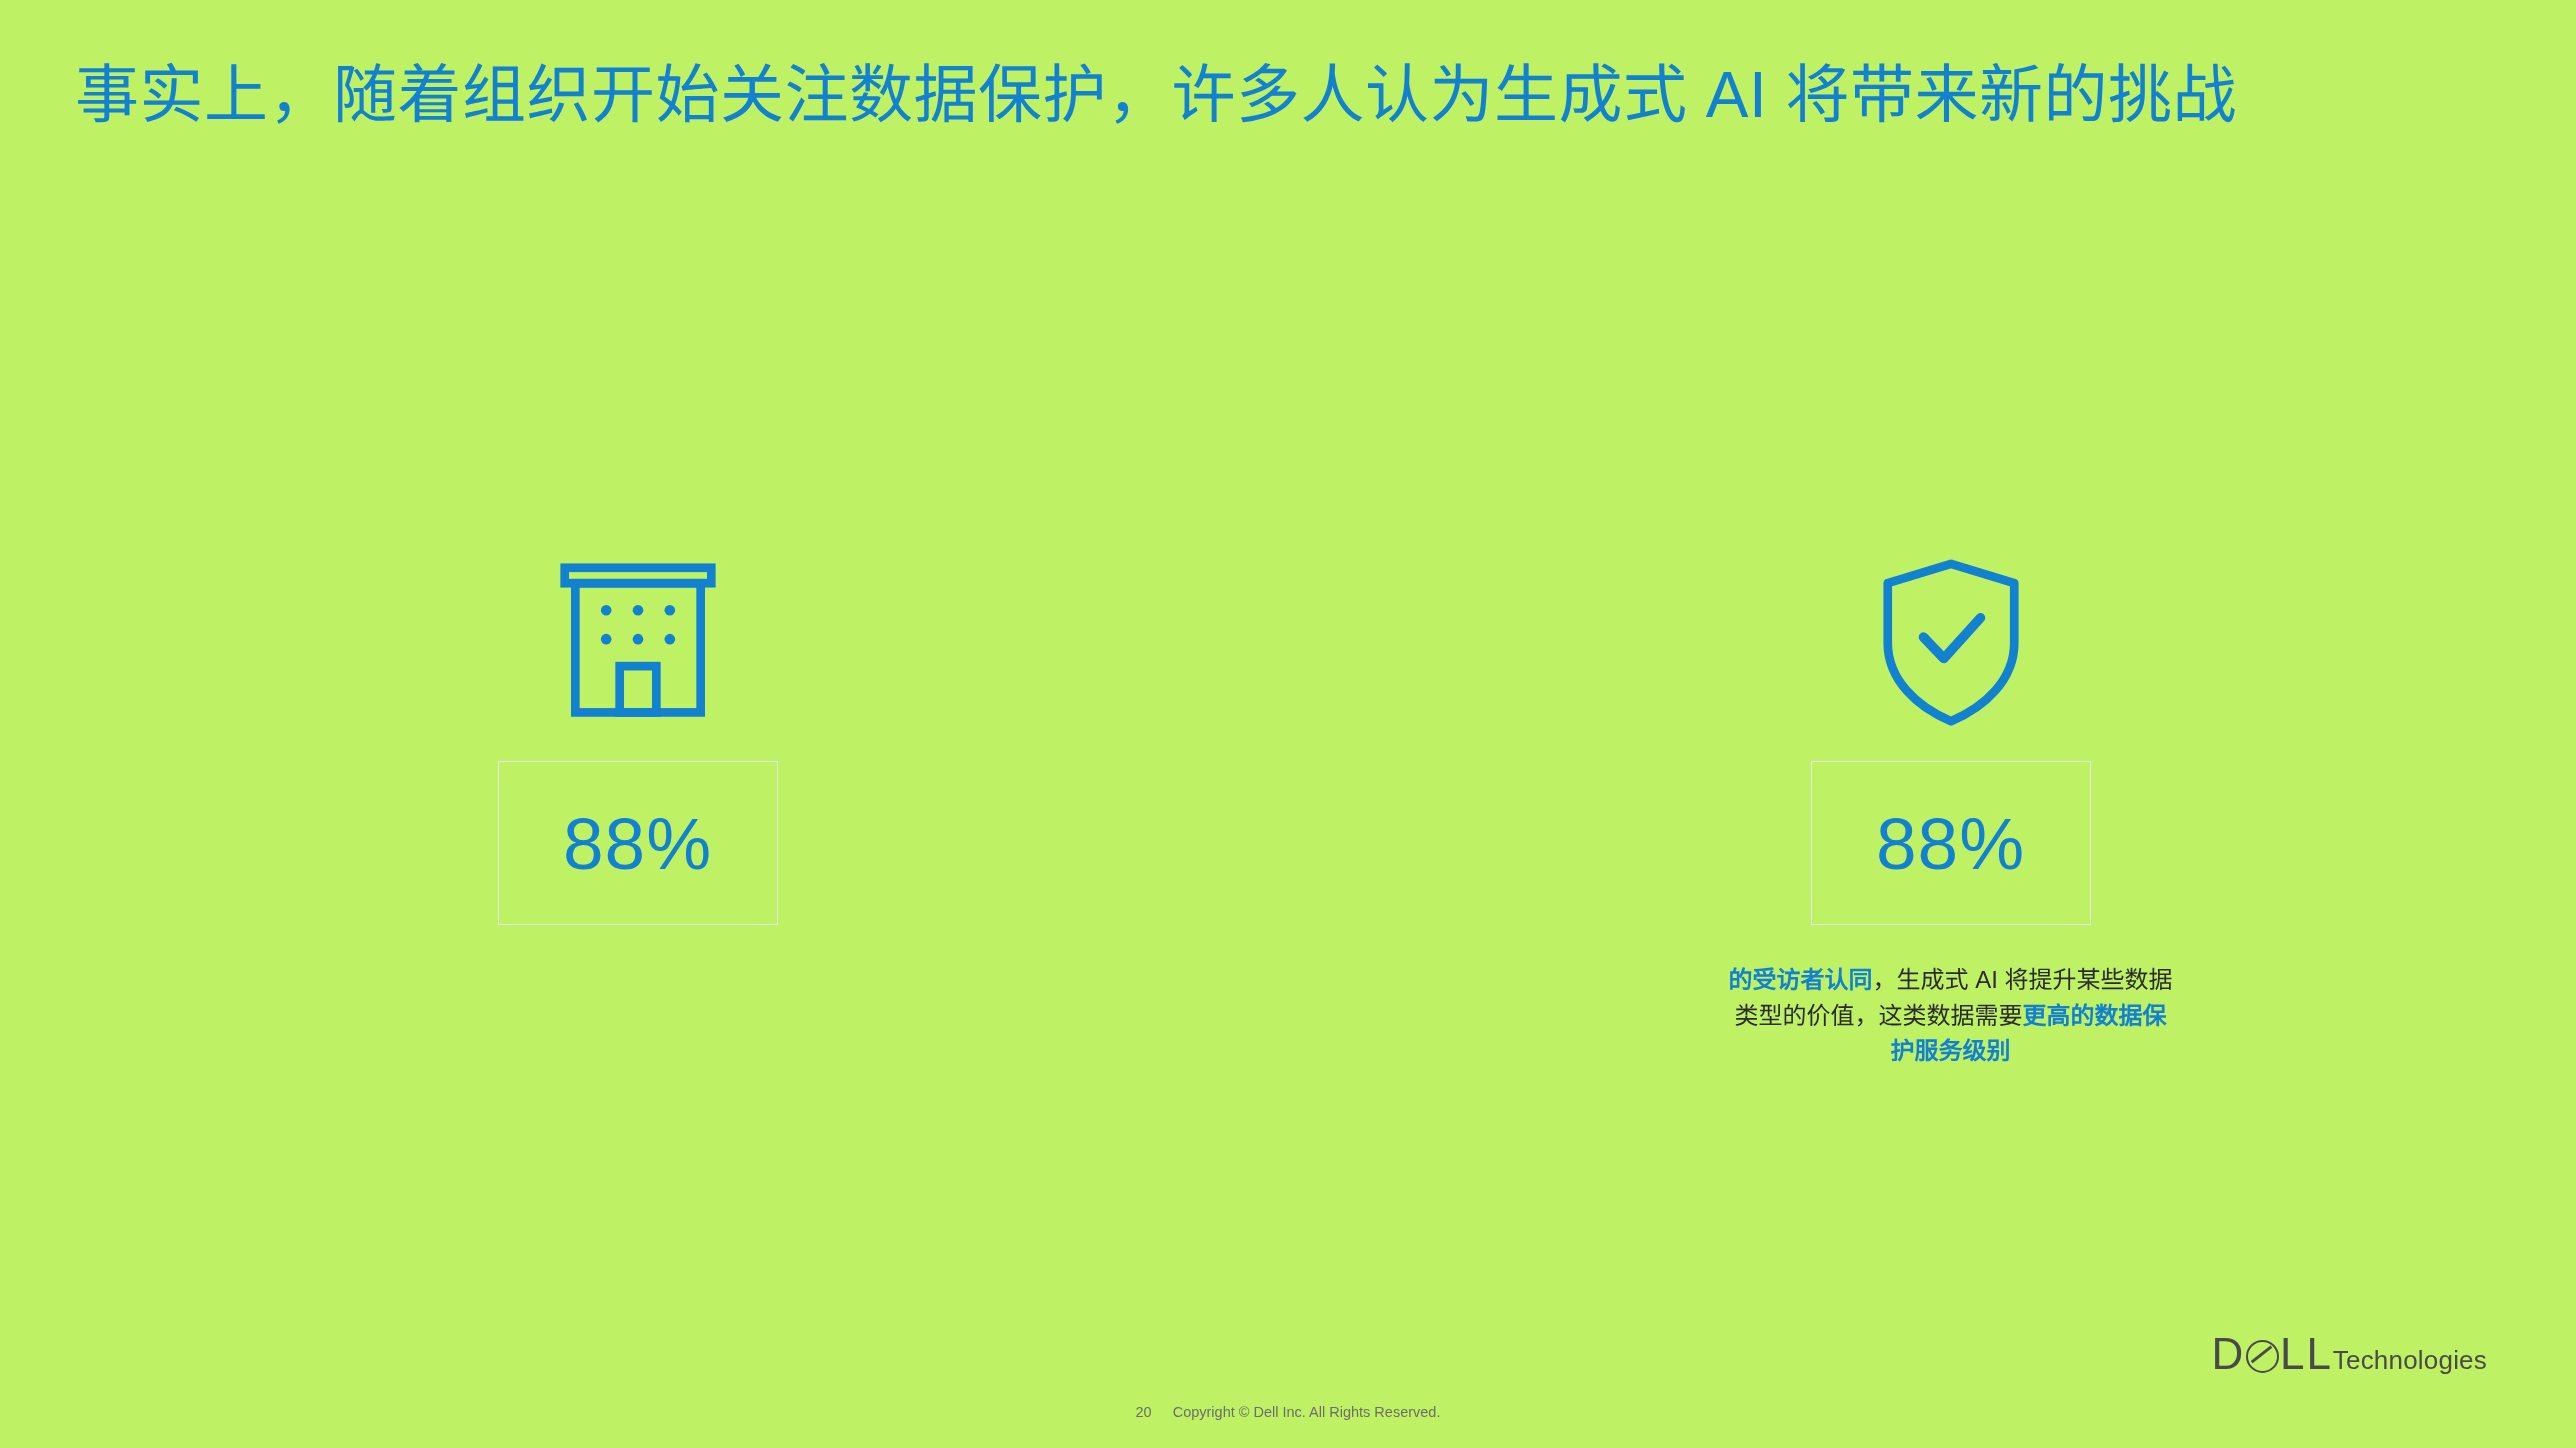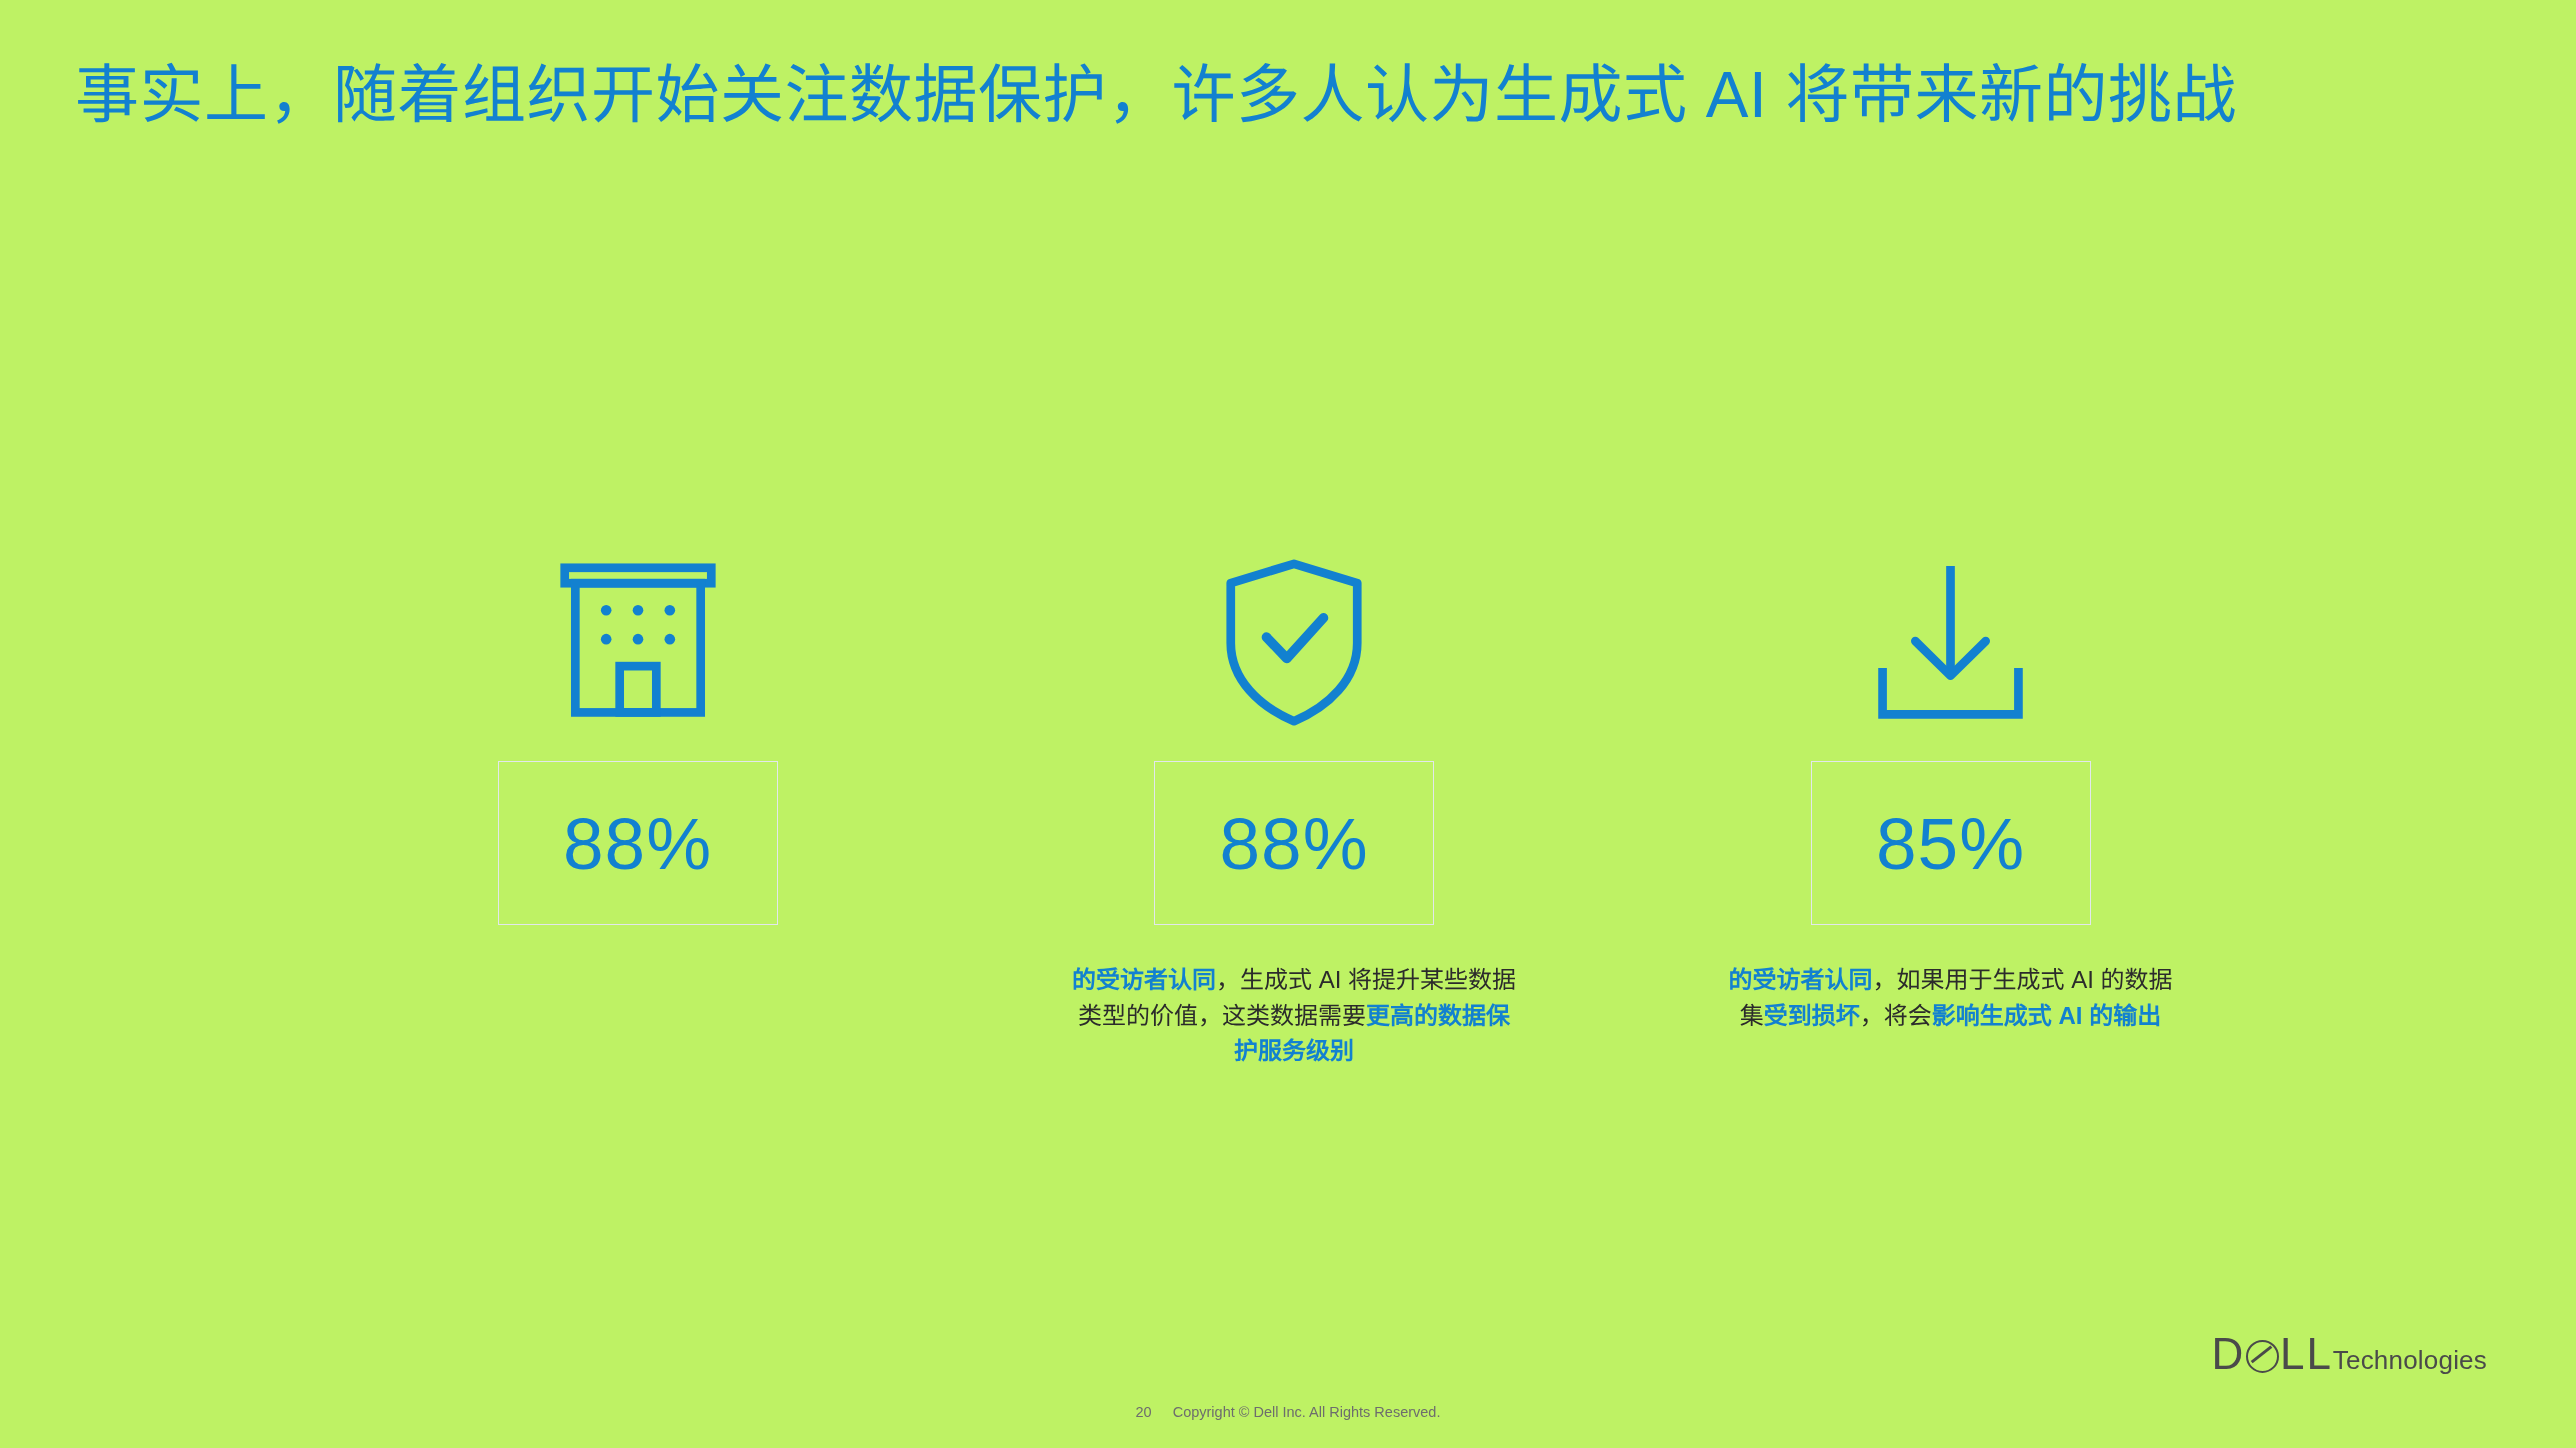--- a/index.html
+++ b/index.html
@@ -174,33 +174,20 @@
           <path d="M72.5 6 L138 26 V88 C138 126 108 154 72.5 169 C37 154 7 126 7 88 V26 Z" stroke="#1281d0" stroke-width="9" stroke-linejoin="round"></path>
           <path d="M44 82 L65 104 L103 62" stroke="#1281d0" stroke-width="10" stroke-linecap="round" stroke-linejoin="round"></path>
         </svg>
       </div>
       <div class="pct-box">
         <span class="pct">88%</span>
       </div>
       <div class="caption"><b>的受访者认同</b><span>，生成式 AI 将提升某些数据类型的价值，这类数据需要</span><b>更高的数据保护服务级别</b></div>
     </div>
 
-    <div class="stat">
-      <div class="icon-wrap">
-        <svg width="159" height="166" viewBox="0 0 165 172" fill="none" xmlns="http://www.w3.org/2000/svg">
-          <path d="M82.5 6 V118" stroke="#1281d0" stroke-width="9" stroke-linecap="butt"></path>
-          <path d="M46 84 L82.5 120 L119 84" stroke="#1281d0" stroke-width="9" stroke-linecap="round" stroke-linejoin="round"></path>
-          <path d="M12 112 V160 H153 V112" stroke="#1281d0" stroke-width="9" stroke-linecap="butt" stroke-linejoin="miter"></path>
-        </svg>
-      </div>
-      <div class="pct-box">
-        <span class="pct">85%</span>
-      </div>
-      <div class="caption"><b>的受访者认同</b><span>，如果用于生成式 AI 的数据集</span><b>受到损坏</b><span>，将会</span><b>影响生成式 AI 的输出</b></div>
-    </div>
 
   </div>
 
   <div class="footer">
     <span class="pagenum">20</span><span>Copyright © Dell Inc. All Rights Reserved.</span>
   </div>
 
   <div class="dell-logo">
     <span class="dell-word">
       <span>D</span>

